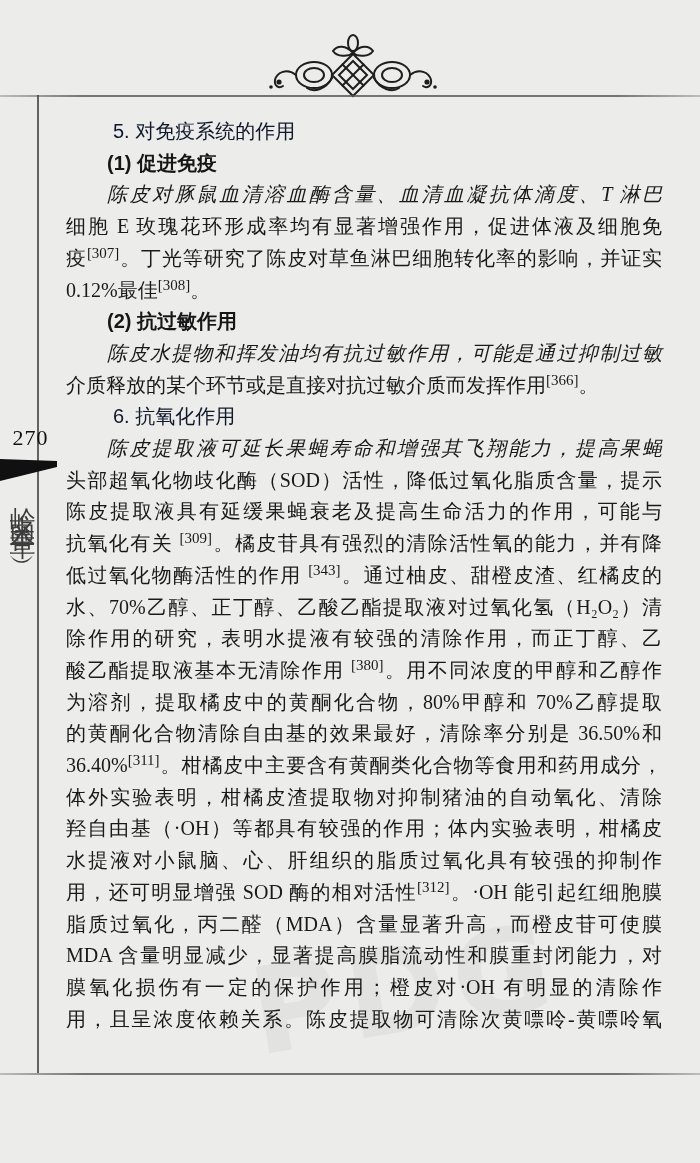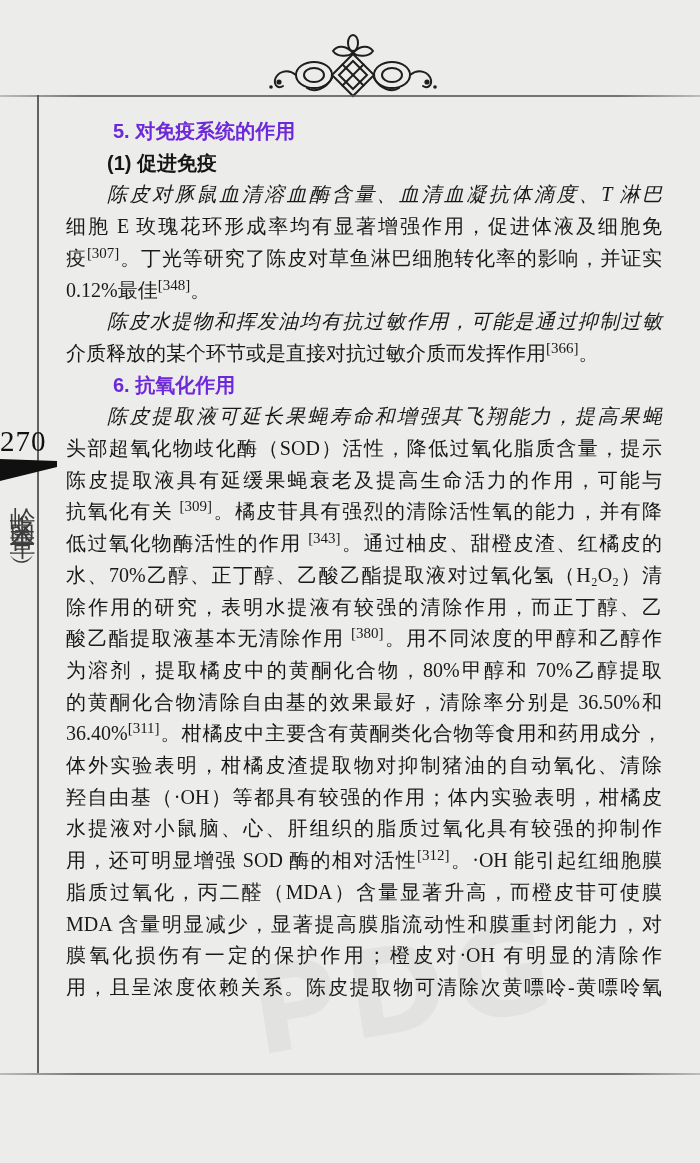--- a/index.html
+++ b/index.html
@@ -14,22 +14,22 @@
     background:linear-gradient(90deg, rgba(130,130,130,.45), rgba(85,85,85,.8) 12%, rgba(85,85,85,.8) 88%, rgba(130,130,130,.45));
   }
   .rule.top { top:95px; }
   .rule.bottom { top:1073px; }
   .vline {
     position:absolute; left:37px; top:95px; width:2px; height:978px;
     background:#4a4a4a; opacity:.85;
   }
   .ornament { position:absolute; left:268px; top:30px; }
   .pagenum {
-    position:absolute; left:0; top:425px; width:37px;
-    text-align:center; font-size:29px; letter-spacing:1px; color:#111;
+    position:absolute; left:12px; top:425px; width:37px;
+    text-align:center; font-size:22px; letter-spacing:1px; color:#111;
   }
   .wedge { position:absolute; left:0; top:458px; }
   .booktitle {
     position:absolute; left:5px; top:486px; height:300px;
     writing-mode:vertical-rl; text-orientation:mixed;
     font-size:26px; letter-spacing:9px; color:#3c3c3c;
     font-family:"Liberation Serif","DejaVu Serif",serif;
   }
   .watermark {
     position:absolute; left:250px; top:920px;
@@ -37,21 +37,21 @@
     font-weight:bold; font-size:120px; letter-spacing:8px;
     color:rgba(100,100,100,0.07); transform:rotate(-9deg);
     user-select:none; pointer-events:none;
   }
   .text-column {
     position:absolute; left:66px; top:116px; width:596px;
     font-size:20px; line-height:31.7px;
   }
   .text-column .heading {
     font-family:"Liberation Sans","DejaVu Sans",sans-serif;
-    font-weight:700; padding-left:47px; color:#6d28d9;
+    font-weight:400; padding-left:47px; color:#0f172a;
   }
   .text-column .subheading {
     font-family:"Liberation Sans","DejaVu Sans",sans-serif;
     font-weight:700; padding-left:41px; color:#161616;
   }
   .text-column .line { color:#191919; }
   .text-column .line.indent { text-indent:41px;font-style:italic; }
   .text-column .line.just { text-align:justify; text-align-last:justify; }
   .text-column sup {
     font-size:15px; line-height:0; vertical-align:7px; letter-spacing:0;
@@ -98,21 +98,22 @@
   <div class="booktitle">岭南本草（一）</div>
 
   <div class="watermark">PDG</div>
 
   <div class="text-column">
       <div class="heading">5. 对免疫系统的作用</div>
       <div class="subheading">(1) 促进免疫</div>
       <div class="line just indent">陈皮对豚鼠血清溶血酶含量、血清血凝抗体滴度、T 淋巴</div>
       <div class="line just">细胞 E 玫瑰花环形成率均有显著增强作用，促进体液及细胞免</div>
       <div class="line just">疫<sup>[307]</sup>。丁光等研究了陈皮对草鱼淋巴细胞转化率的影响，并证实</div>
-      <div class="line">0.12%最佳<sup>[348]</sup>。</div>
+      <div class="line">0.12%最佳<sup>[308]</sup>。</div>
+      <div class="subheading">(2) 抗过敏作用</div>
       <div class="line just indent">陈皮水提物和挥发油均有抗过敏作用，可能是通过抑制过敏</div>
       <div class="line">介质释放的某个环节或是直接对抗过敏介质而发挥作用<sup>[366]</sup>。</div>
       <div class="heading">6. 抗氧化作用</div>
       <div class="line just indent">陈皮提取液可延长果蝇寿命和增强其飞翔能力，提高果蝇</div>
       <div class="line just">头部超氧化物歧化酶（SOD）活性，降低过氧化脂质含量，提示</div>
       <div class="line just">陈皮提取液具有延缓果蝇衰老及提高生命活力的作用，可能与</div>
       <div class="line just">抗氧化有关 <sup>[309]</sup>。橘皮苷具有强烈的清除活性氧的能力，并有降</div>
       <div class="line just">低过氧化物酶活性的作用 <sup>[343]</sup>。通过柚皮、甜橙皮渣、红橘皮的</div>
       <div class="line just">水、70%乙醇、正丁醇、乙酸乙酯提取液对过氧化氢（H₂O₂）清</div>
       <div class="line just">除作用的研究，表明水提液有较强的清除作用，而正丁醇、乙</div>

